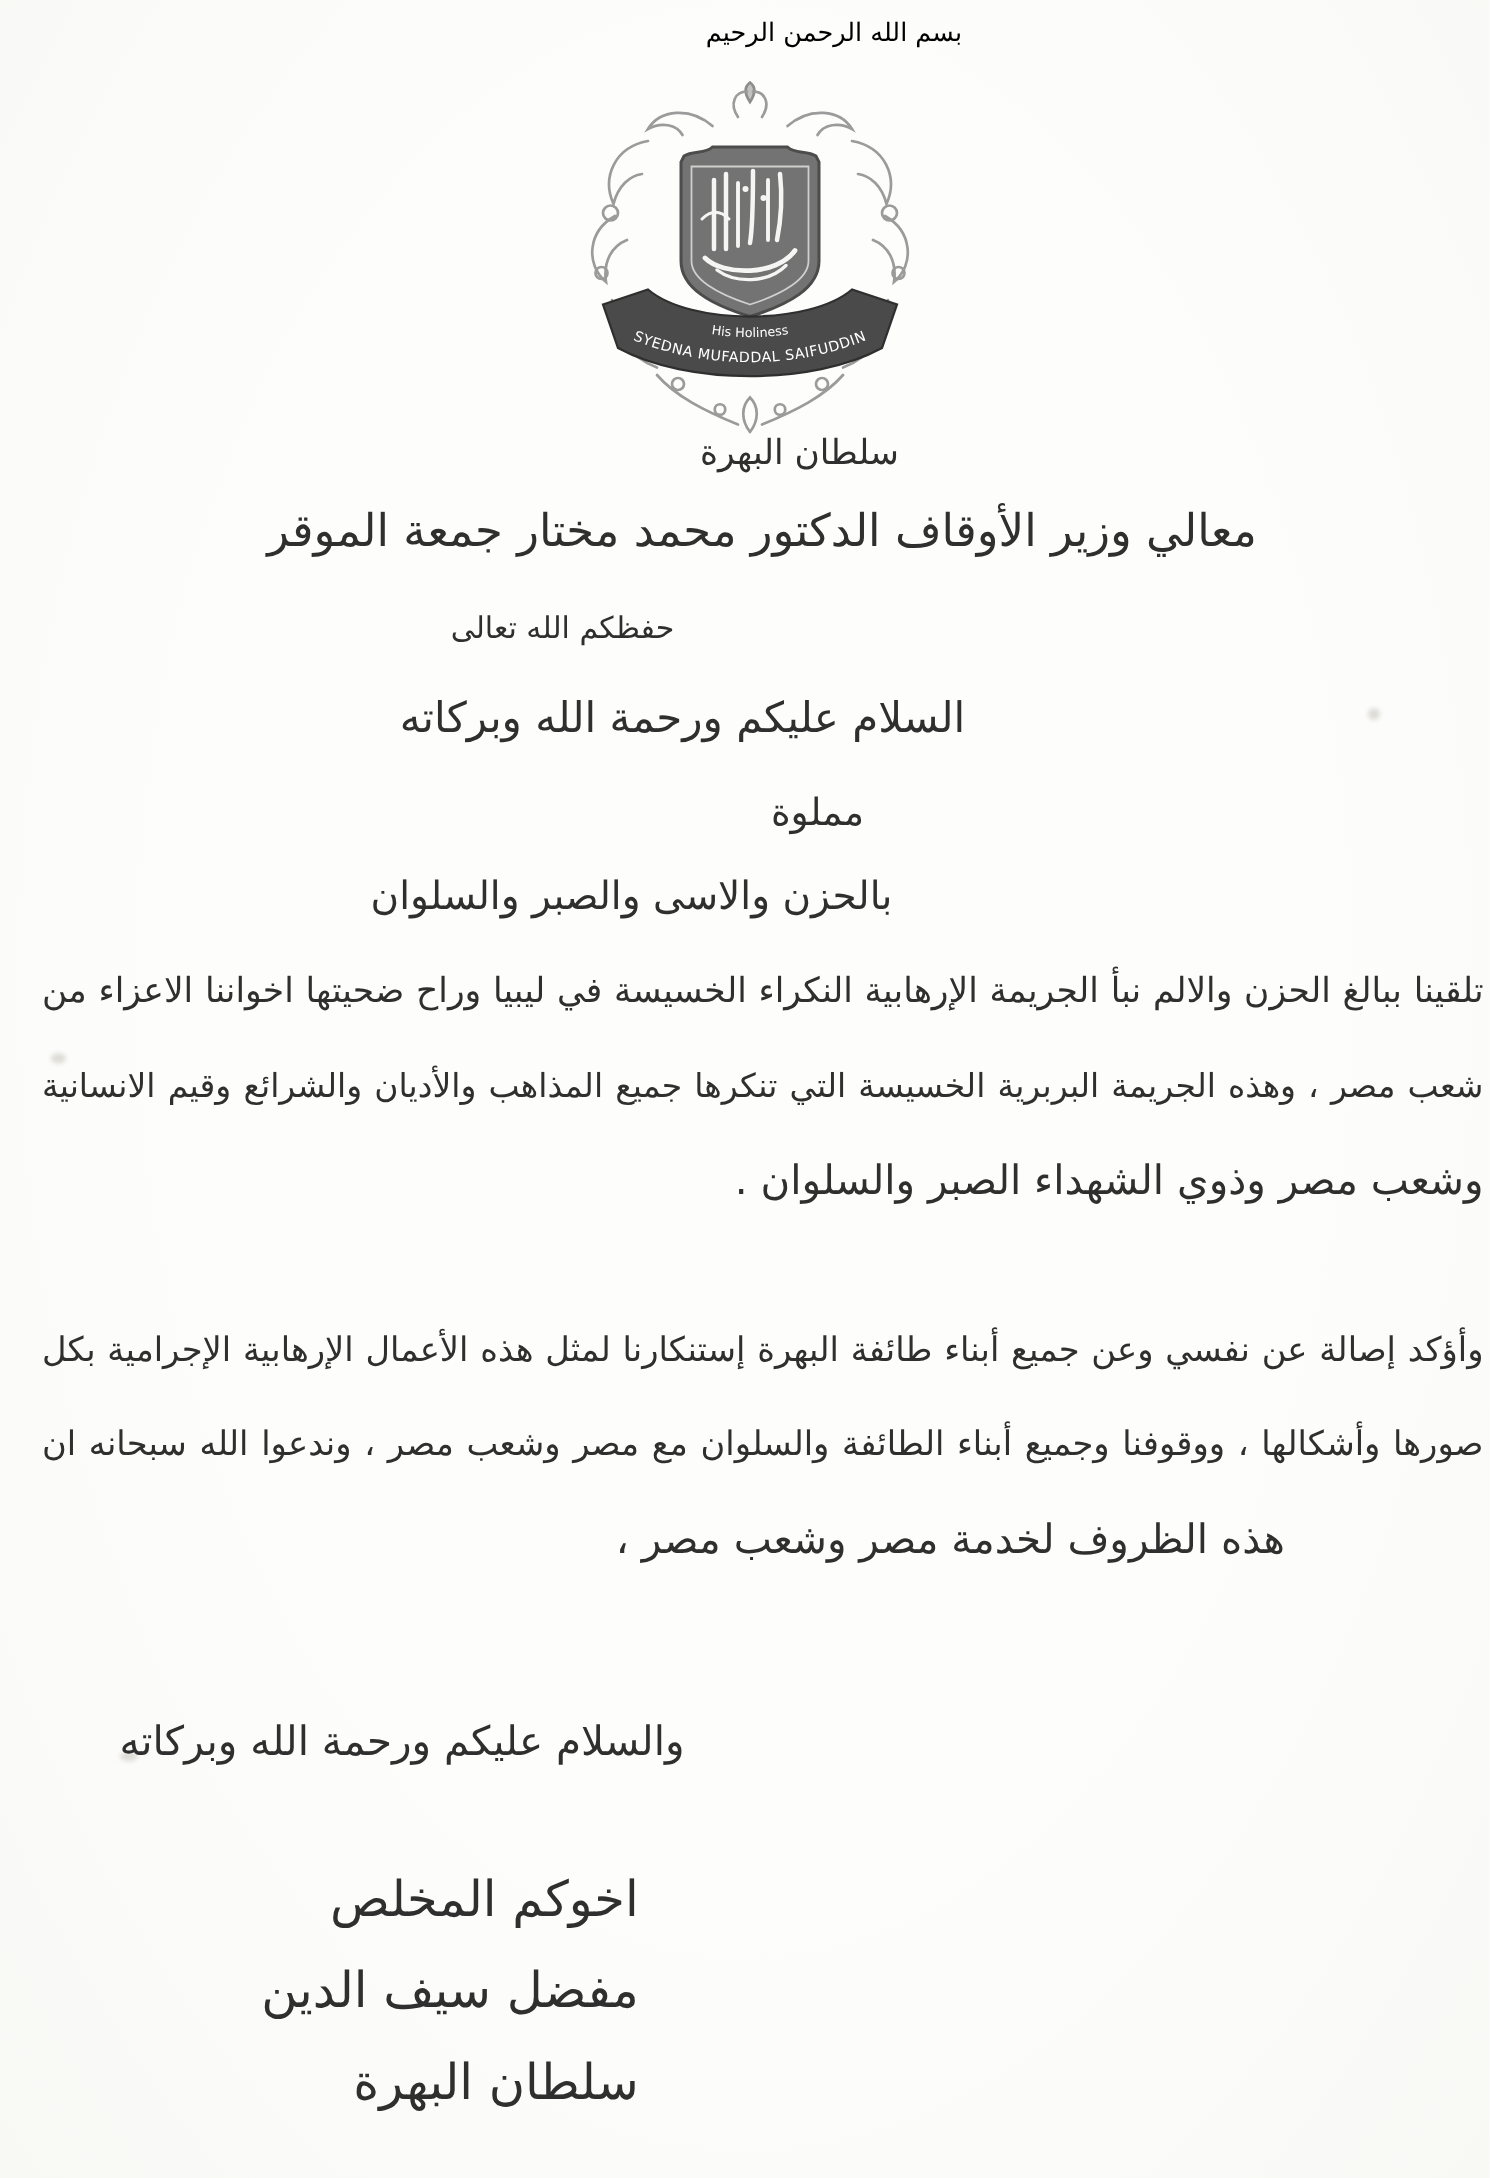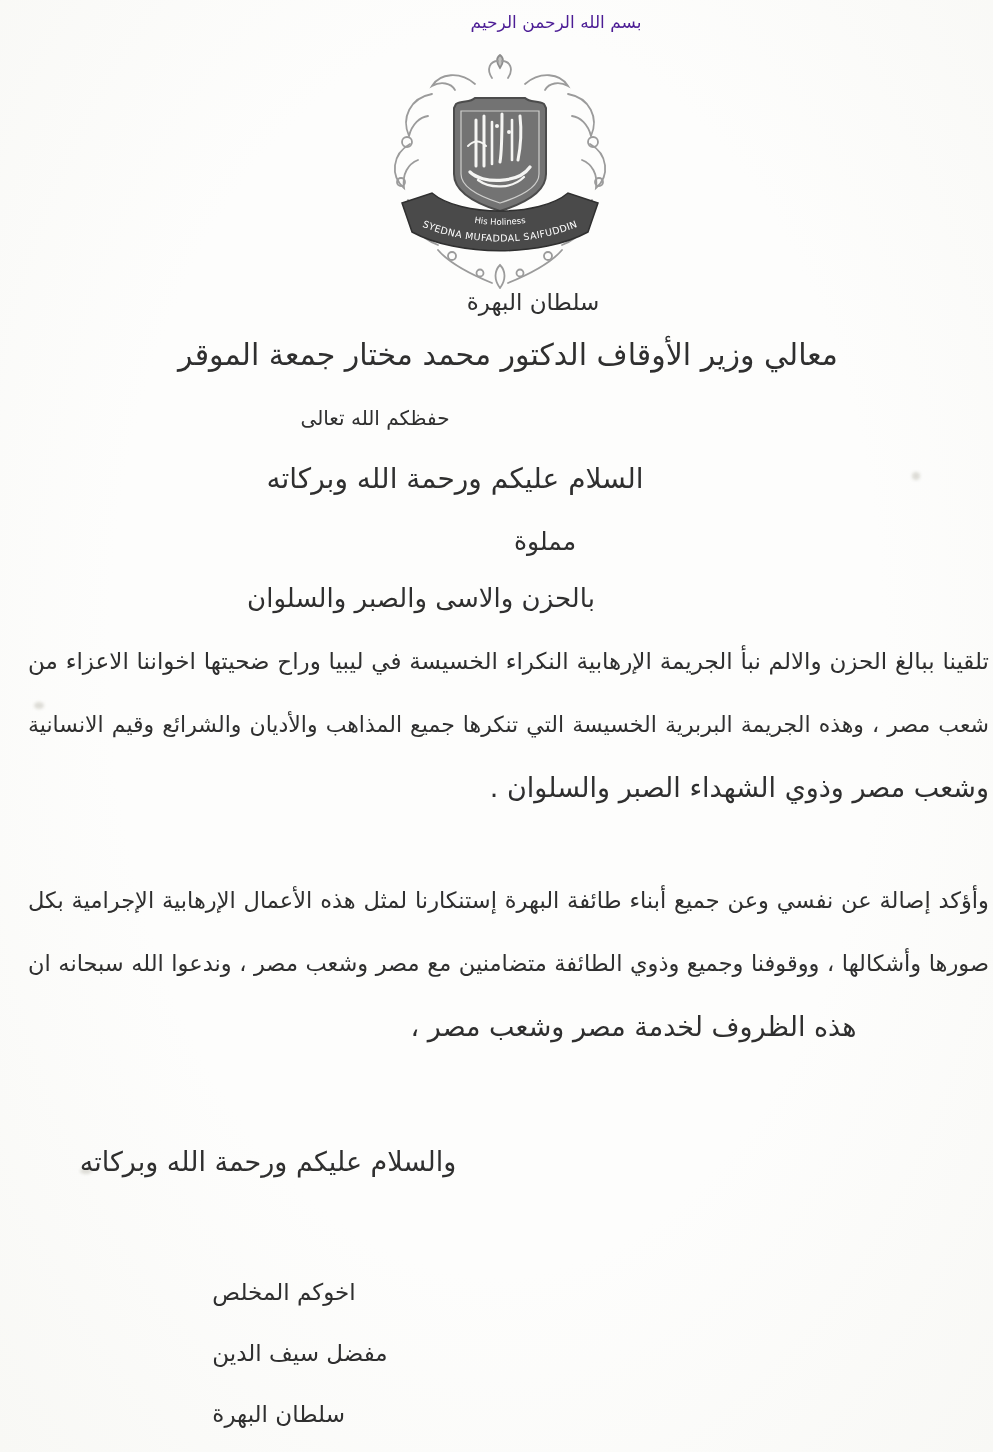--- a/index.html
+++ b/index.html
@@ -8,21 +8,21 @@
     background: radial-gradient(ellipse at 50% 45%, #fdfdfc 55%, #f8f8f5 100%);
     overflow: hidden;
     font-family: "DejaVu Sans", sans-serif;
     color: #2f2f2f;
     position: relative;
   }
   .abs { position: absolute; }
   .ctr { transform: translateX(-50%); white-space: nowrap; }
   .rtl { direction: rtl; unicode-bidi: isolate; }
 
-  .bismillah { top: 12px; left: 556px; font-size: 17px; color: #4c1d95; }
+  .bismillah { top: 12px; left: 556px; font-size: 17px; color: #000000; }
   .emblem-wrap { top: 54px; left: 500px; }
   .sultan-title { top: 289px; left: 533px; font-size: 23px; }
   .addressee { top: 337px; left: 508px; font-size: 30px; }
   .protect { top: 406px; left: 358px; font-size: 20px; margin-left: 17px; }
   .greeting1 { top: 462px; left: 455px; font-size: 28px; }
   .greeting2 { top: 527px; left: 545px; font-size: 25px; }
   .greeting3 { top: 583px; left: 421px; font-size: 26px; }
 
   .para {
     position: absolute; left: 28px; width: 961px;
@@ -34,22 +34,22 @@
     height: 63px; line-height: 63px;
     white-space: nowrap; overflow: visible;
   }
   .just { text-align: justify; text-align-last: justify; }
   .startline { text-align: right; }
   .indent-center { text-align: center; transform: translateX(125px); }
 
   .closing { top: 1146px; left: 268px; font-size: 27px; }
 
   .signature {
-    position: absolute; top: 1262px; left: 300px; transform: translateX(-50%);
-    text-align: left; direction: rtl; font-size: 23px;
+    position: absolute; top: 1235px; left: 300px; transform: translateX(-50%);
+    text-align: right; direction: rtl; font-size: 33px;
   }
   .sigline { height: 61px; line-height: 61px; white-space: nowrap; }
 
   .speck { position: absolute; border-radius: 50%; background: #dddcd6; filter: blur(1.5px); }
   .speck1 { width: 10px; height: 7px; top: 702px; left: 34px; }
   .speck2 { width: 8px; height: 8px; top: 472px; left: 912px; }
   .speck3 { width: 12px; height: 6px; top: 1168px; left: 80px; }
 </style>
 </head>
 <body>
@@ -132,21 +132,21 @@
 <div class="abs ctr rtl greeting3">بالحزن والاسى والصبر والسلوان</div>
 
 <div class="para para1">
   <div class="bline just fitline" style="font-size: 23px;">تلقينا ببالغ الحزن والالم نبأ الجريمة الإرهابية النكراء الخسيسة في ليبيا وراح ضحيتها اخواننا الاعزاء من</div>
   <div class="bline just fitline" style="font-size: 22px;">شعب مصر ، وهذه الجريمة البربرية الخسيسة التي تنكرها جميع المذاهب والأديان والشرائع وقيم الانسانية</div>
   <div class="bline startline">وشعب مصر وذوي الشهداء الصبر والسلوان .</div>
 </div>
 
 <div class="para para2">
   <div class="bline just fitline" style="font-size: 22.5px;">وأؤكد إصالة عن نفسي وعن جميع أبناء طائفة البهرة إستنكارنا لمثل هذه الأعمال الإرهابية الإجرامية بكل</div>
-  <div class="bline just fitline" style="font-size: 22.5px;">صورها وأشكالها ، ووقوفنا وجميع وذوي الطائفة متضامنين مع مصر وشعب مصر ، وندعوا الله سبحانه ان</div>
+  <div class="bline just fitline" style="font-size: 22.5px;">صورها وأشكالها ، ووقوفنا وجميع أبناء الطائفة والسلوان مع مصر وشعب مصر ، وندعوا الله سبحانه ان</div>
   <div class="bline indent-center">هذه الظروف لخدمة مصر وشعب مصر ،</div>
 </div>
 
 <div class="abs ctr rtl closing">والسلام عليكم ورحمة الله وبركاته</div>
 
 <div class="signature">
   <div class="sigline">اخوكم المخلص</div>
   <div class="sigline">مفضل سيف الدين</div>
   <div class="sigline">سلطان البهرة</div>
 </div>

